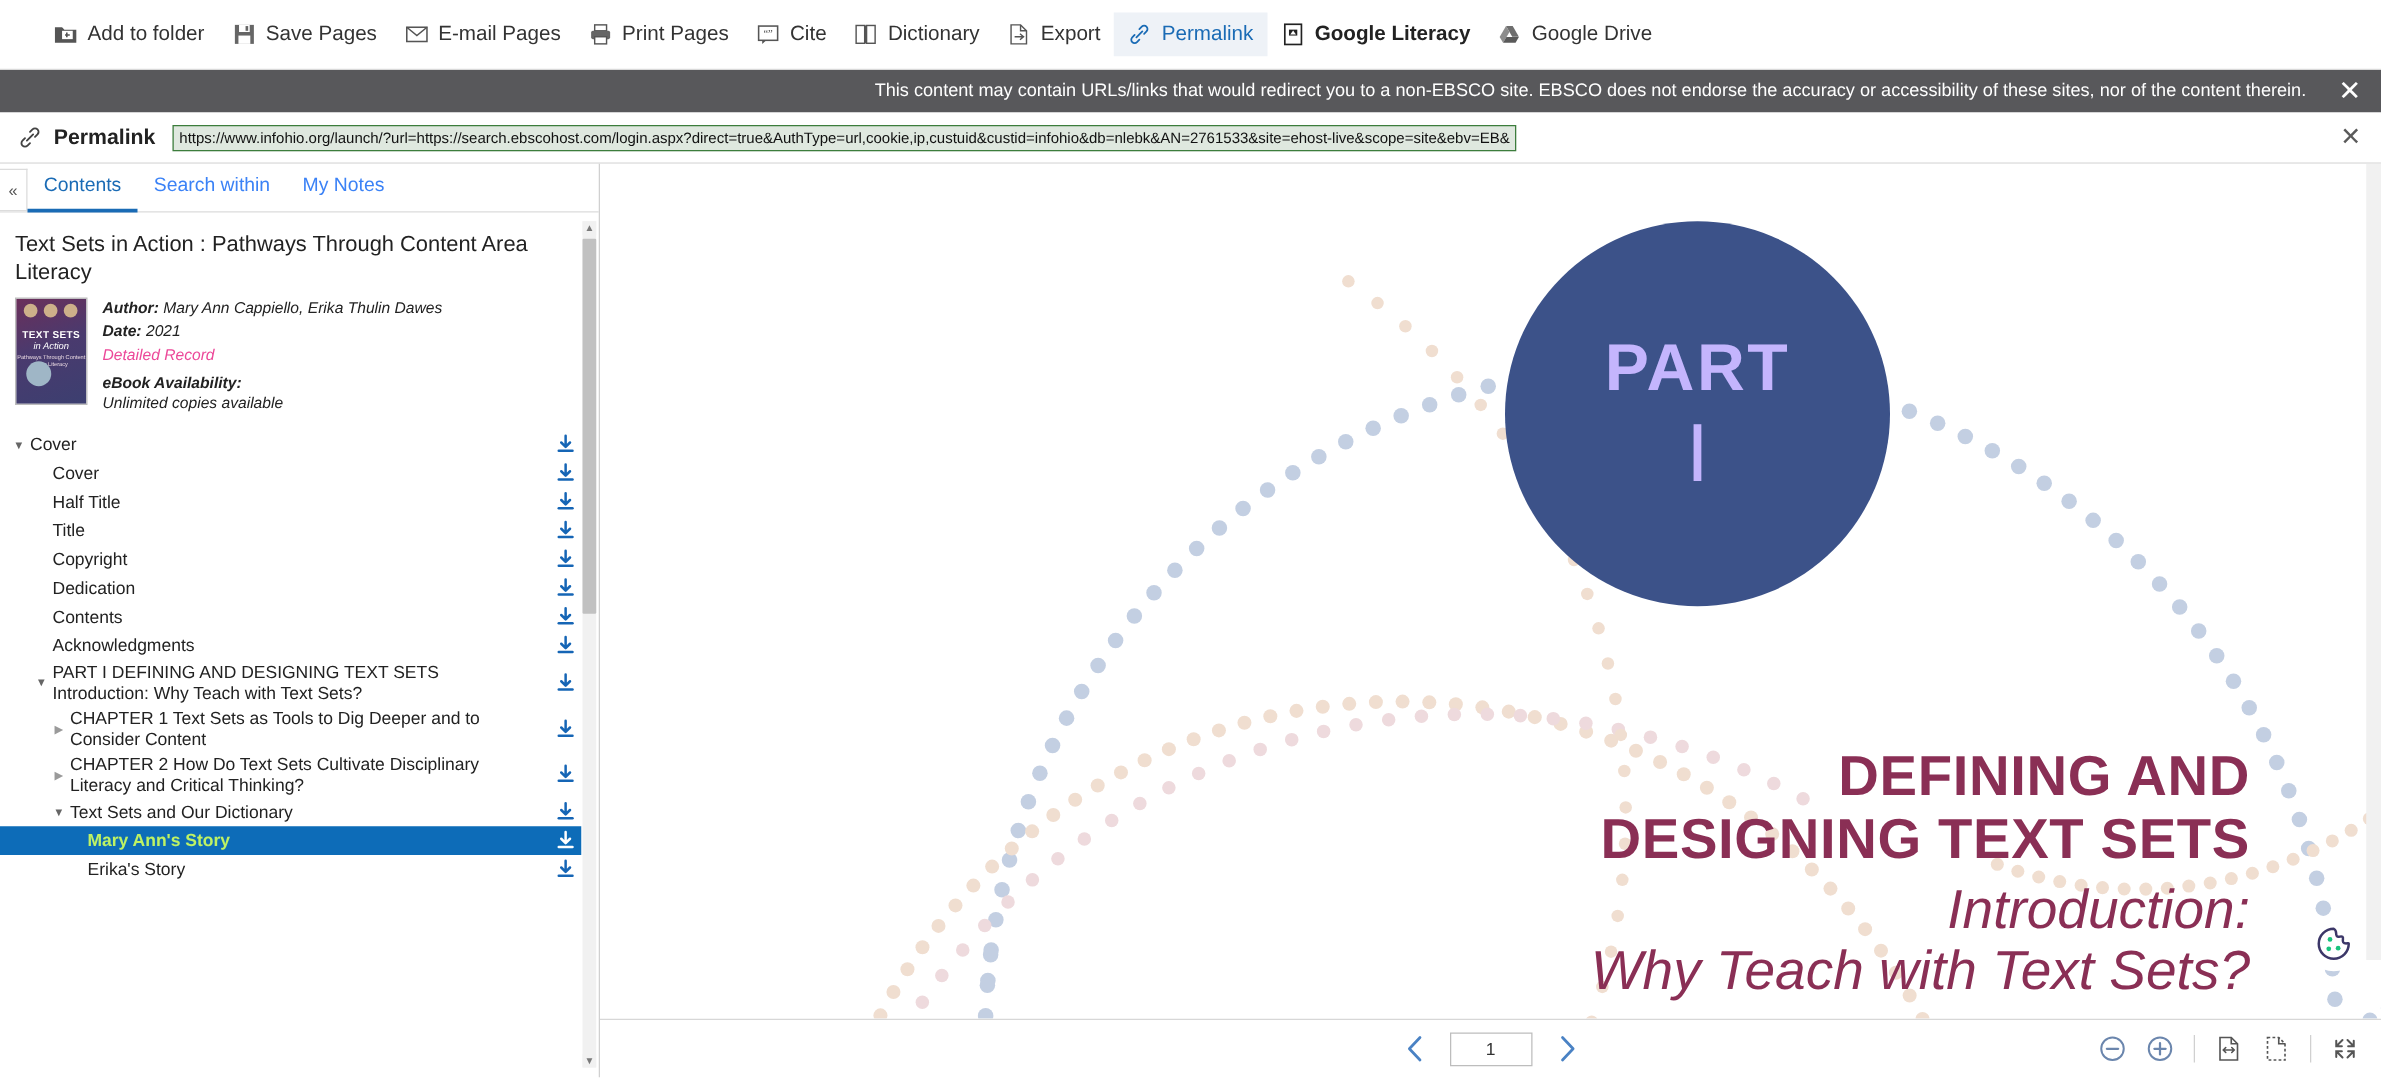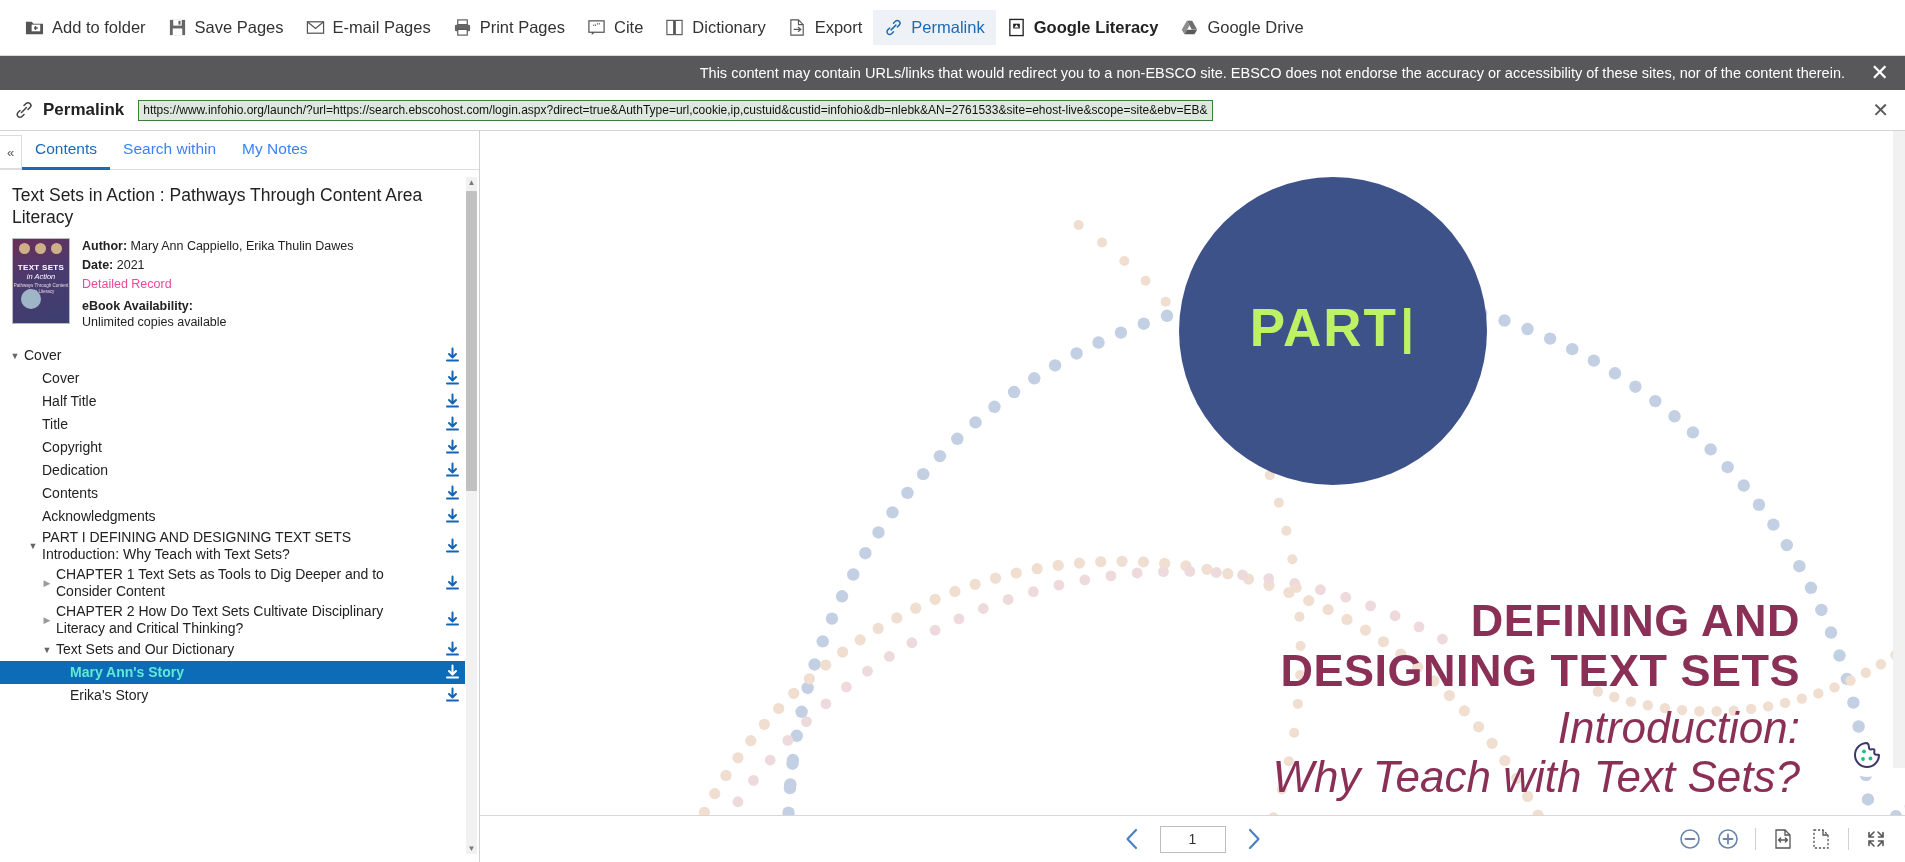--- a/index.html
+++ b/index.html
@@ -10,21 +10,21 @@
     background: #ffffff;
     font-family: "Liberation Sans", sans-serif;
     color: #222;
   }
 
   
   #toolbar {
     height: 56px;
     display: flex;
     align-items: center;
-    padding-left: 14px;
+    padding-left: 32px;
     gap: 0px;
     background: #ffffff;
     border-bottom: 1px solid #d9d9d9;
   }
   .tb-item {
     display: flex;
     align-items: center;
     gap: 8px;
     padding: 8px 11px;
     font-size: 16.5px;
@@ -186,39 +186,39 @@
   }
   #cover-thumb .ct-dots { position:absolute; top:4px; left:6px; display:flex; gap:5px; }
   #cover-thumb .ct-dots i {
     width:11px;height:11px;border-radius:50%;background:#cdb08a;display:block;
   }
   #cover-thumb .ct-circ {
     position:absolute; bottom:14px; left:8px;
     width:20px;height:20px;border-radius:50%;
     background:#9fb6c6;
   }
-  #meta-text { font-size: 12.5px; line-height: 1.28; color: #222; }
+  #meta-text { font-size: 12.5px; line-height: 1.28; color: #222; font-style: italic; }
   #meta-text .lbl { font-weight: bold; }
   #meta-text .row { margin-bottom: 3px; }
   #meta-text a { color: #ec4899; text-decoration: none; cursor: pointer; }
   #meta-text .blk { margin-top: 6px; }
   #meta-text .blk div { font-size: 12.5px; }
 
   
   #toc { margin-top: 10px; }
   .toc-item {
     display: flex;
     align-items: center;
     min-height: 23px;
     padding: 1px 0 1px 0;
     cursor: pointer;
     position: relative;
   }
   .toc-item.selected { background: #0d6cb8; }
-  .toc-item.selected .toc-label { color: #5eead4; font-weight: bold; }
+  .toc-item.selected .toc-label { color: #bef264; font-weight: bold; }
   .toc-arrow {
     width: 18px; flex: 0 0 18px;
     text-align: center;
     font-size: 9px;
     color: #666;
     user-select: none;
   }
   .toc-arrow.closed { color: #9a9a9a; }
   .toc-arrow.blank { color: transparent; }
   .toc-label {
@@ -277,29 +277,29 @@
     position: relative;
     overflow: hidden;
     background: #fff;
   }
   #page-canvas {
     position: absolute;
     inset: 0;
   }
   #part-circle {
     position: absolute;
-    left: 699px; top: 46px;
+    left: 724px; top: 46px;
     width: 308px; height: 308px;
     border-radius: 50%;
     background: #3c5289;
     display: flex;
-    flex-direction: row;
+    flex-direction: column;
     align-items: center;
     justify-content: center;
-    color: #bef264;
+    color: #c4b5fd;
   }
   #part-circle .pc-word {
     font-size: 53px;
     font-weight: bold;
     letter-spacing: 2px;
     line-height: 1;
     margin-bottom: 8px;
   }
   #part-circle .pc-num {
     font-size: 66px;

